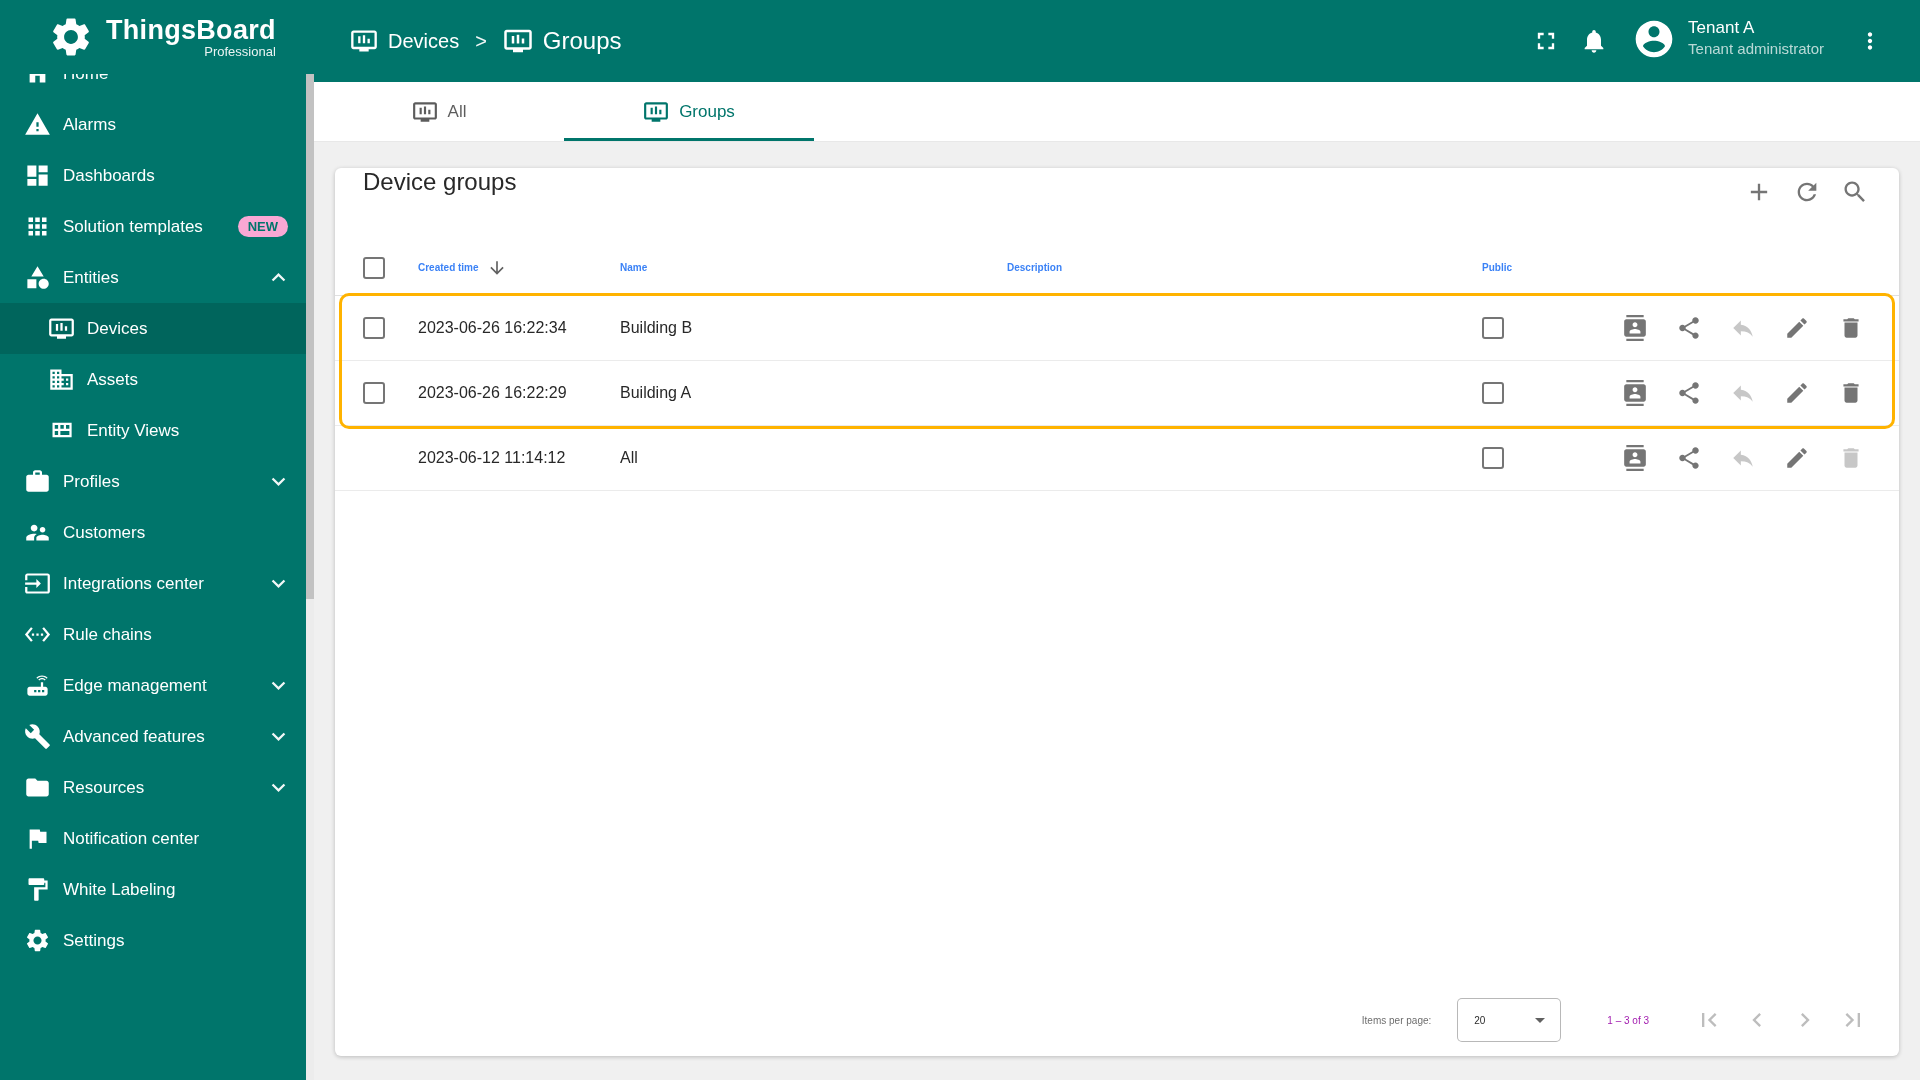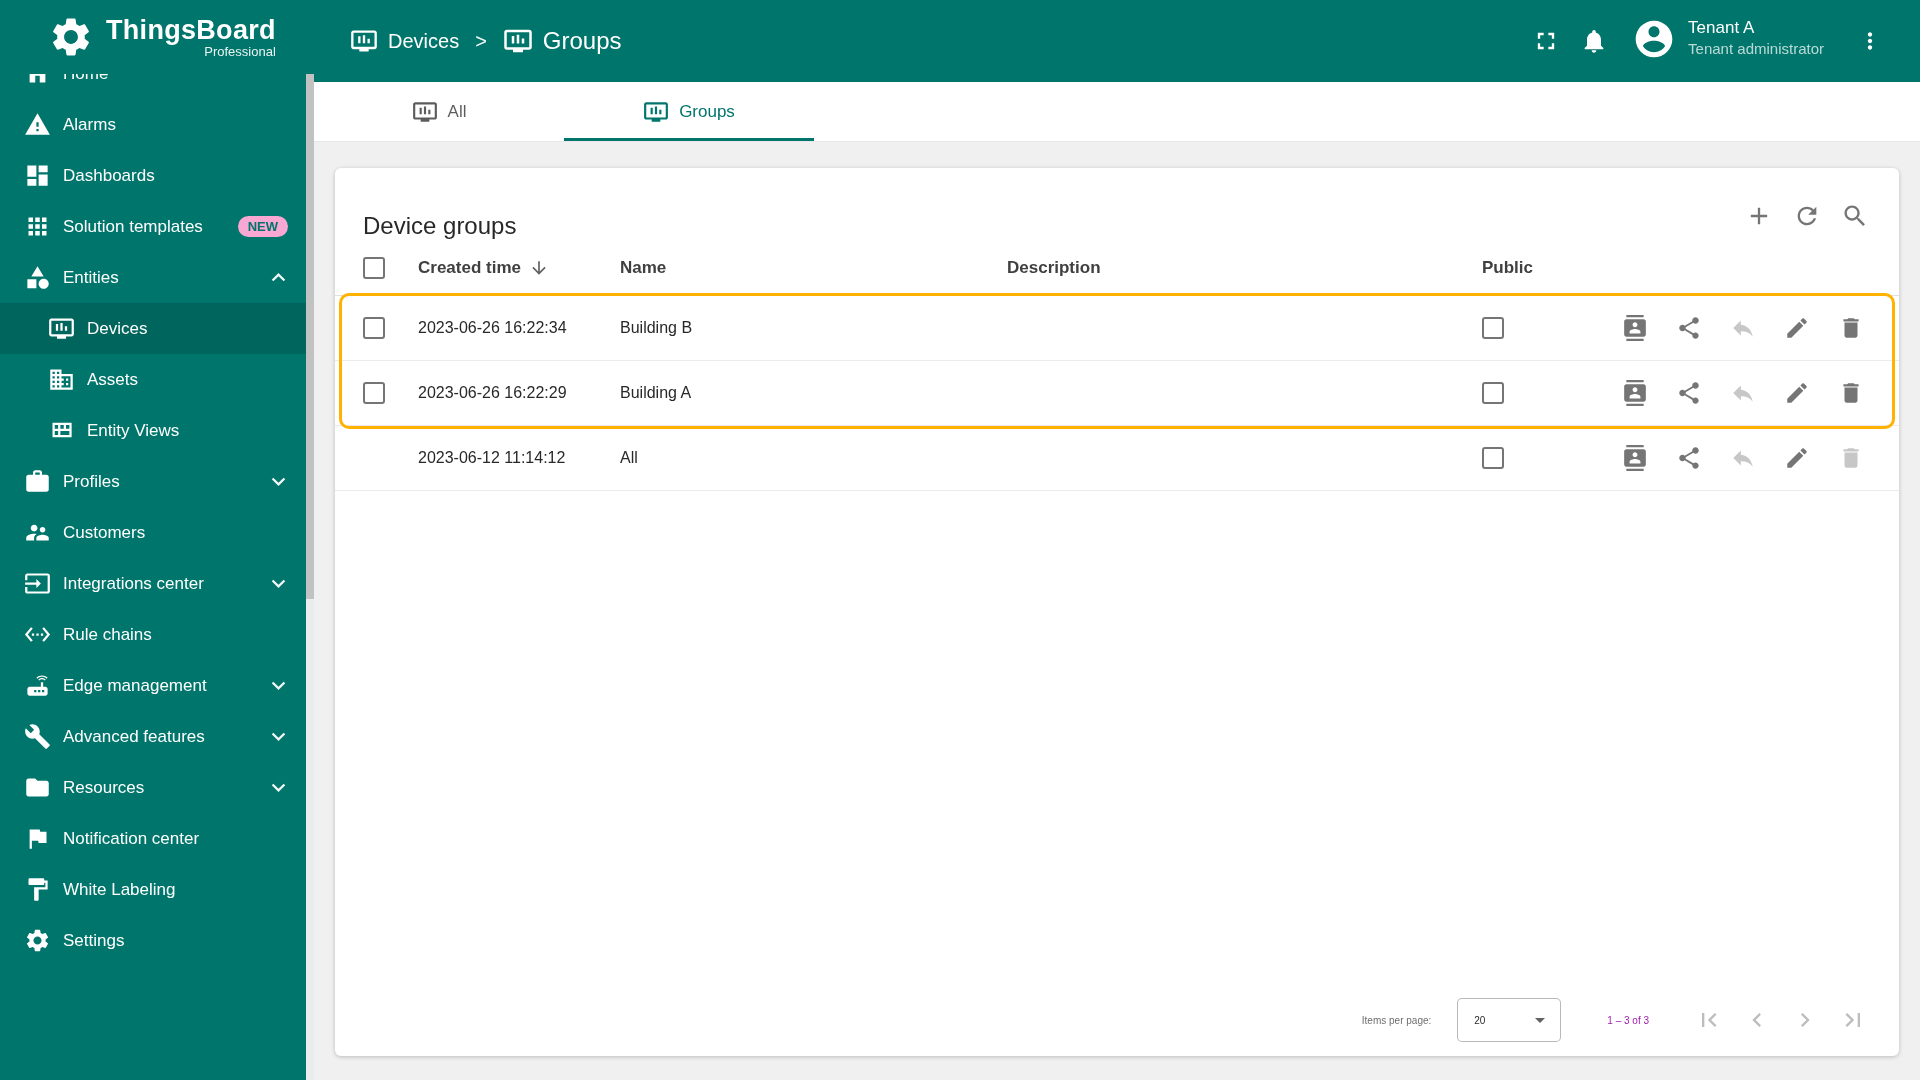--- a/index.html
+++ b/index.html
@@ -50,27 +50,27 @@
 
 .tabsbar{height:60px;flex:0 0 60px;background:#fff;display:flex;border-bottom:1px solid #e8e8e8}
 .tab{width:250px;display:flex;align-items:center;justify-content:center;gap:10px;font-size:17px;font-weight:500;color:rgba(0,0,0,.64);position:relative;cursor:pointer}
 .tab .icn{width:26px;height:26px}
 .tab.active{color:#00756B}
 .tab.active::after{content:"";position:absolute;left:0;right:0;bottom:0;height:3px;background:#00756B}
 
 
 .content{flex:1;background:#f0f0f0;padding:26px 21px 24px;min-height:0}
 .card{background:#fff;height:100%;border-radius:6px;box-shadow:0 1px 4px rgba(0,0,0,.22);display:flex;flex-direction:column;position:relative}
-.card-header{height:72px;flex:0 0 72px;display:flex;align-items:flex-end;padding:0 20px 0 28px}
+.card-header{height:72px;flex:0 0 72px;display:flex;align-items:flex-start;padding:0 20px 0 28px}
 .card-title{font-size:24px;font-weight:400;color:#282828;flex:1}
 .hbtn{width:48px;height:48px;border:none;background:none;color:#757575;display:flex;align-items:center;justify-content:center;cursor:pointer}
 .hbtn svg{width:28px;height:28px}
 
 
-.thead{height:56px;flex:0 0 56px;display:flex;align-items:center;padding:0 28px;border-bottom:1px solid rgba(0,0,0,.12);font-size:17px;font-weight:700;color:#404040}
+.thead{height:56px;flex:0 0 56px;display:flex;align-items:center;padding:0 28px;border-bottom:1px solid rgba(0,0,0,.12);font-size:10px;font-weight:700;color:#3b82f6}
 .trow{height:65px;display:flex;align-items:center;padding:0 28px;border-bottom:1px solid rgba(0,0,0,.08);font-size:16px;color:#282828;background:#fff}
 .cell{display:flex;align-items:center}
 .c-sel{width:55px}
 .c-created{width:202px}
 .c-name{width:387px}
 .c-desc{width:475px}
 .c-public{width:120px}
 .c-actions{flex:1;justify-content:flex-end;gap:14px}
 .cb{width:22px;height:22px;border:2px solid #757575;border-radius:3px;display:inline-block;background:#fff;cursor:pointer}
 .sort-ic{width:20px;height:20px;margin-left:8px;color:#616161}

